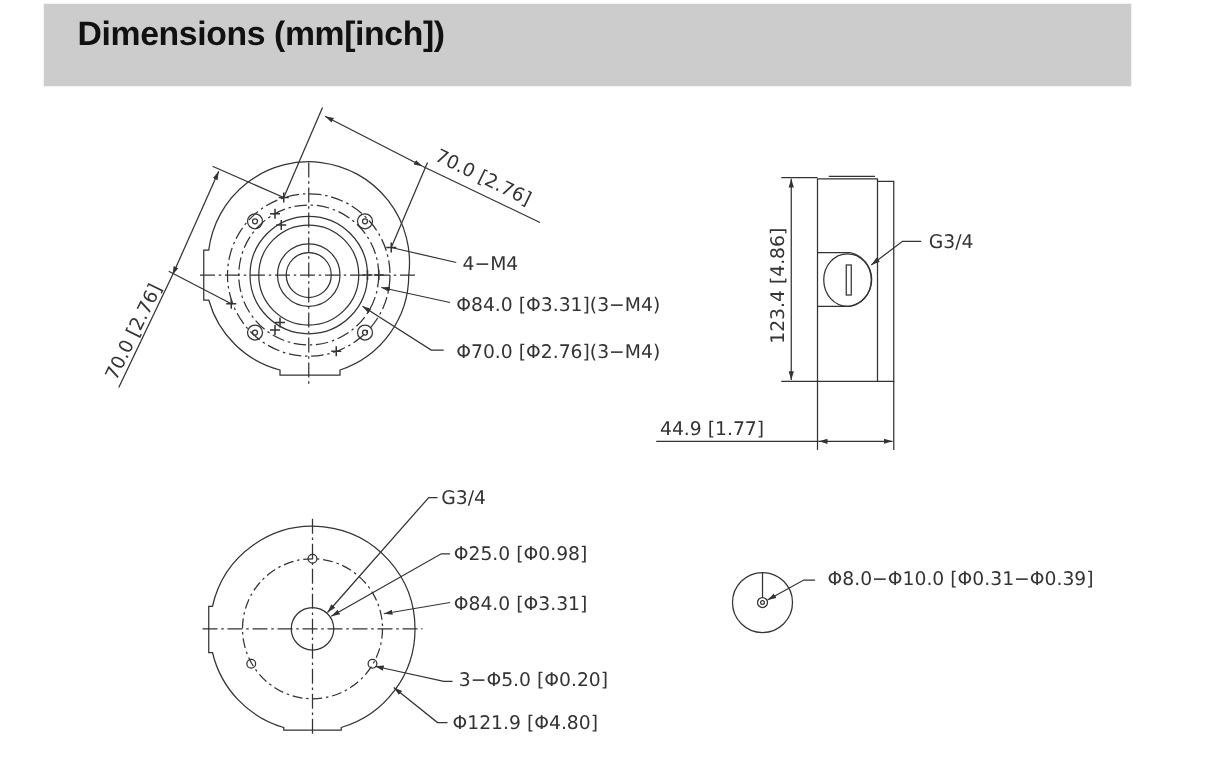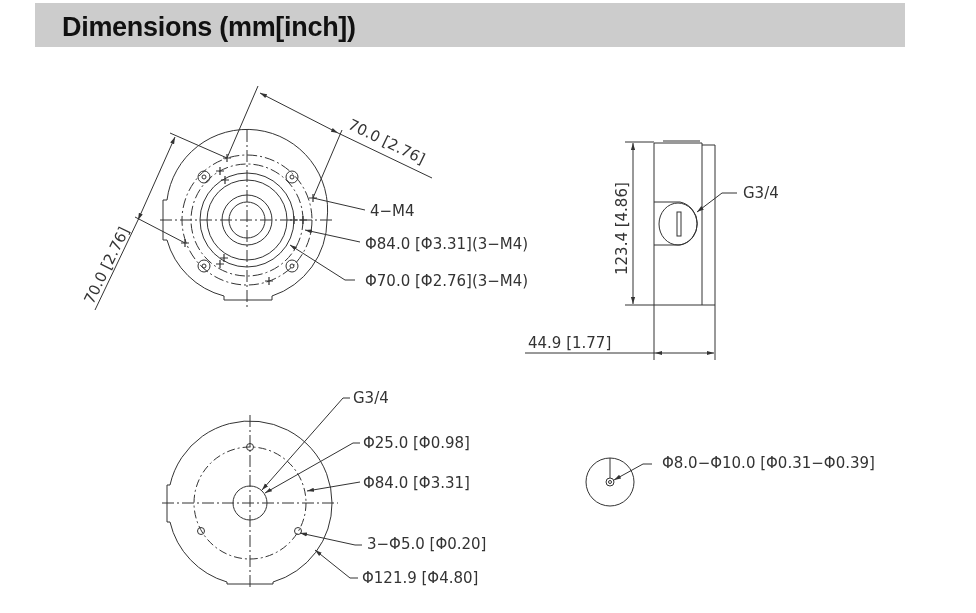--- a/index.html
+++ b/index.html
@@ -1,18 +1,18 @@
 <!DOCTYPE html>
 <html><head>
 <meta charset="utf-8">
 <style>
   html, body { margin: 0; padding: 0; background: #ffffff; }
   body { width: 976px; height: 613px; position: relative; overflow: hidden; font-family: "DejaVu Sans", sans-serif; }
   .header {
-    position: absolute; left: 35px; top: 3px; width: 870px; height: 44px;
+    position: absolute; left: 35px; top: 3px; width: 870px; height: 66px;
     background: #cccccc;
   }
   .header-title {
     position: absolute; left: 27px; top: 9px;
     font-family: "Liberation Sans", sans-serif; font-weight: bold; font-size: 27px;
     color: #111111; letter-spacing: -0.3px;
   }
   svg.drawing { position: absolute; left: 0; top: 0; }
   .lbl { font-family: "DejaVu Sans", sans-serif; font-size: 15px; fill: #333333; }
 </style>

